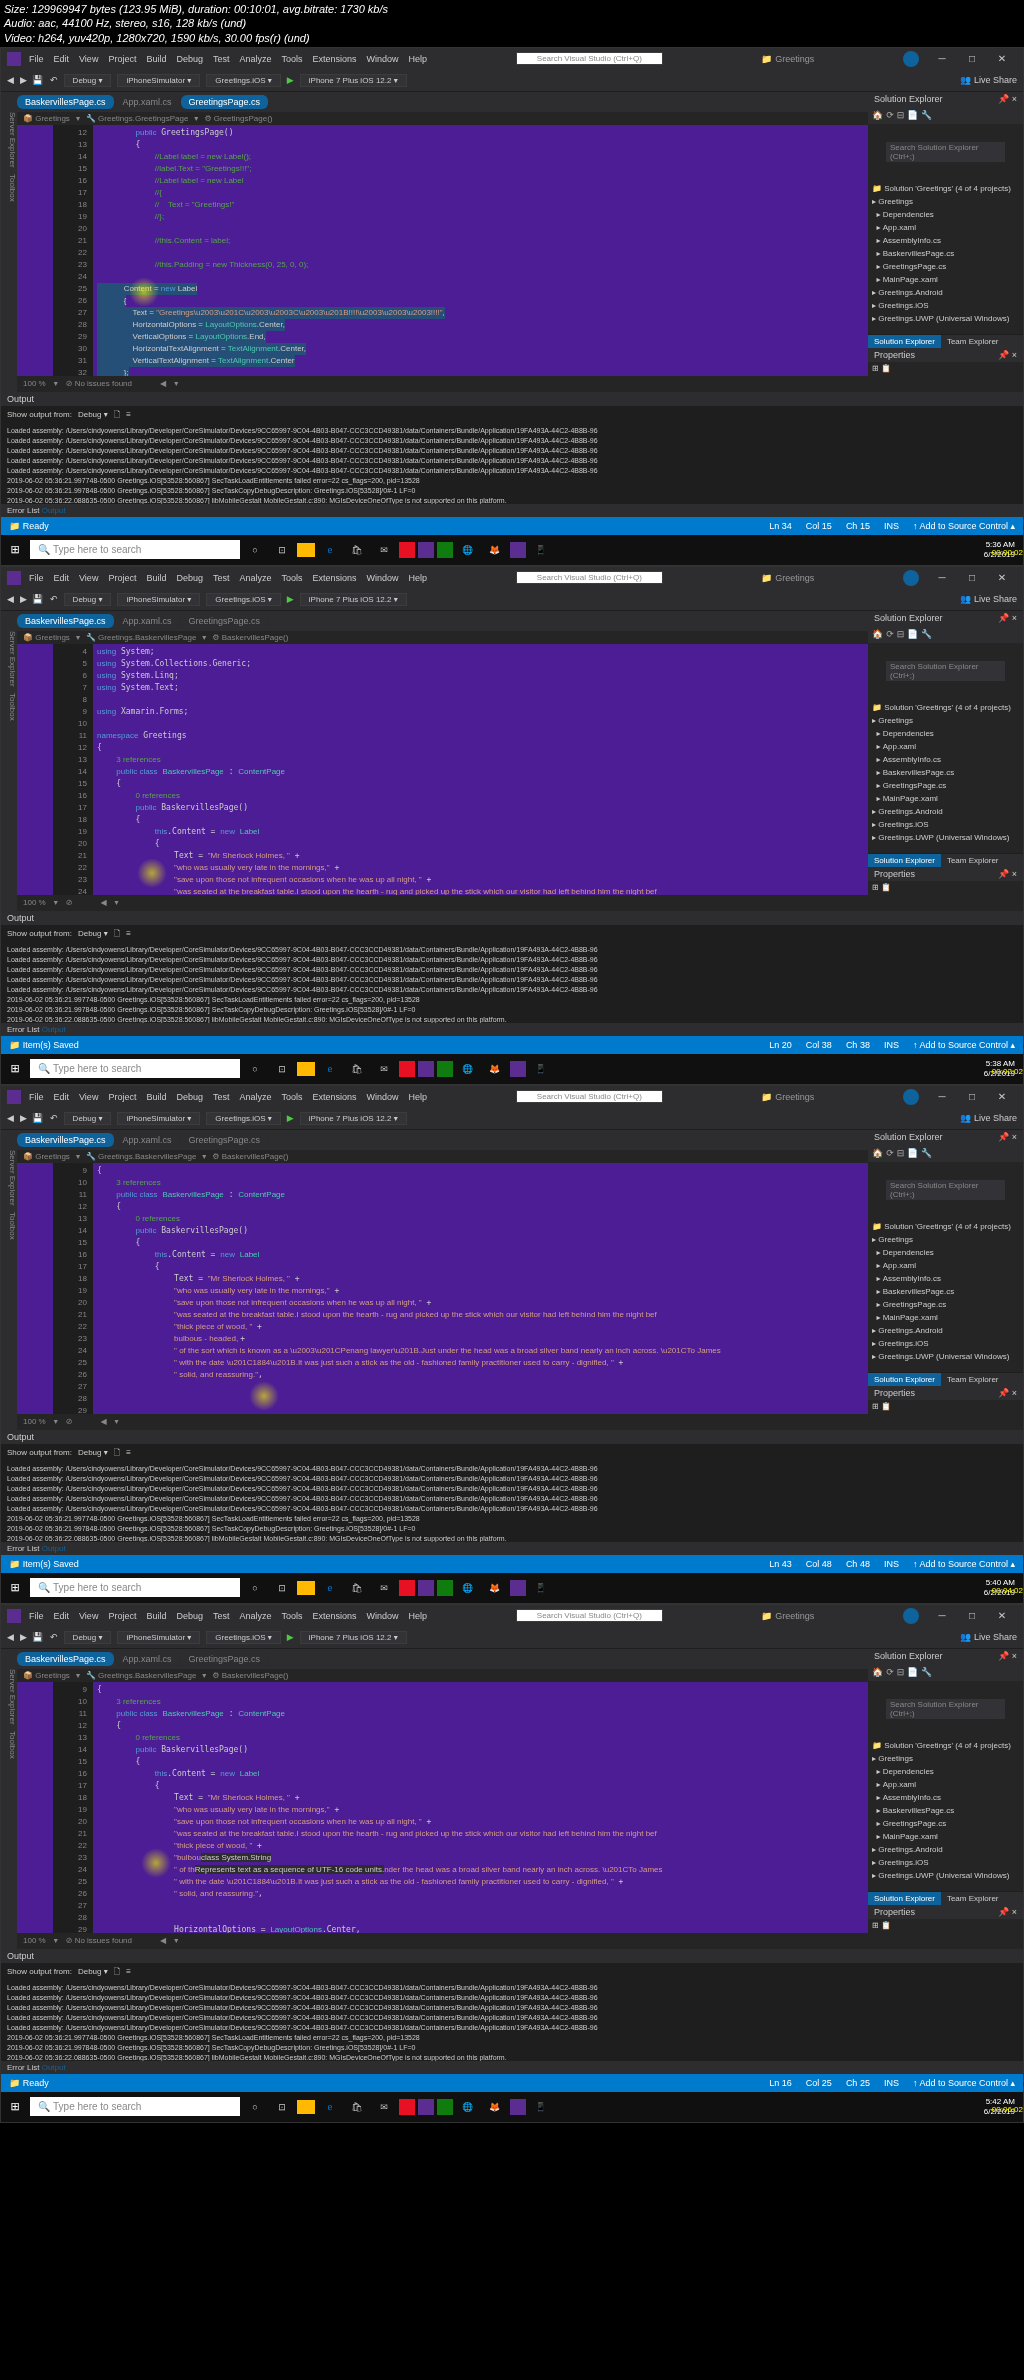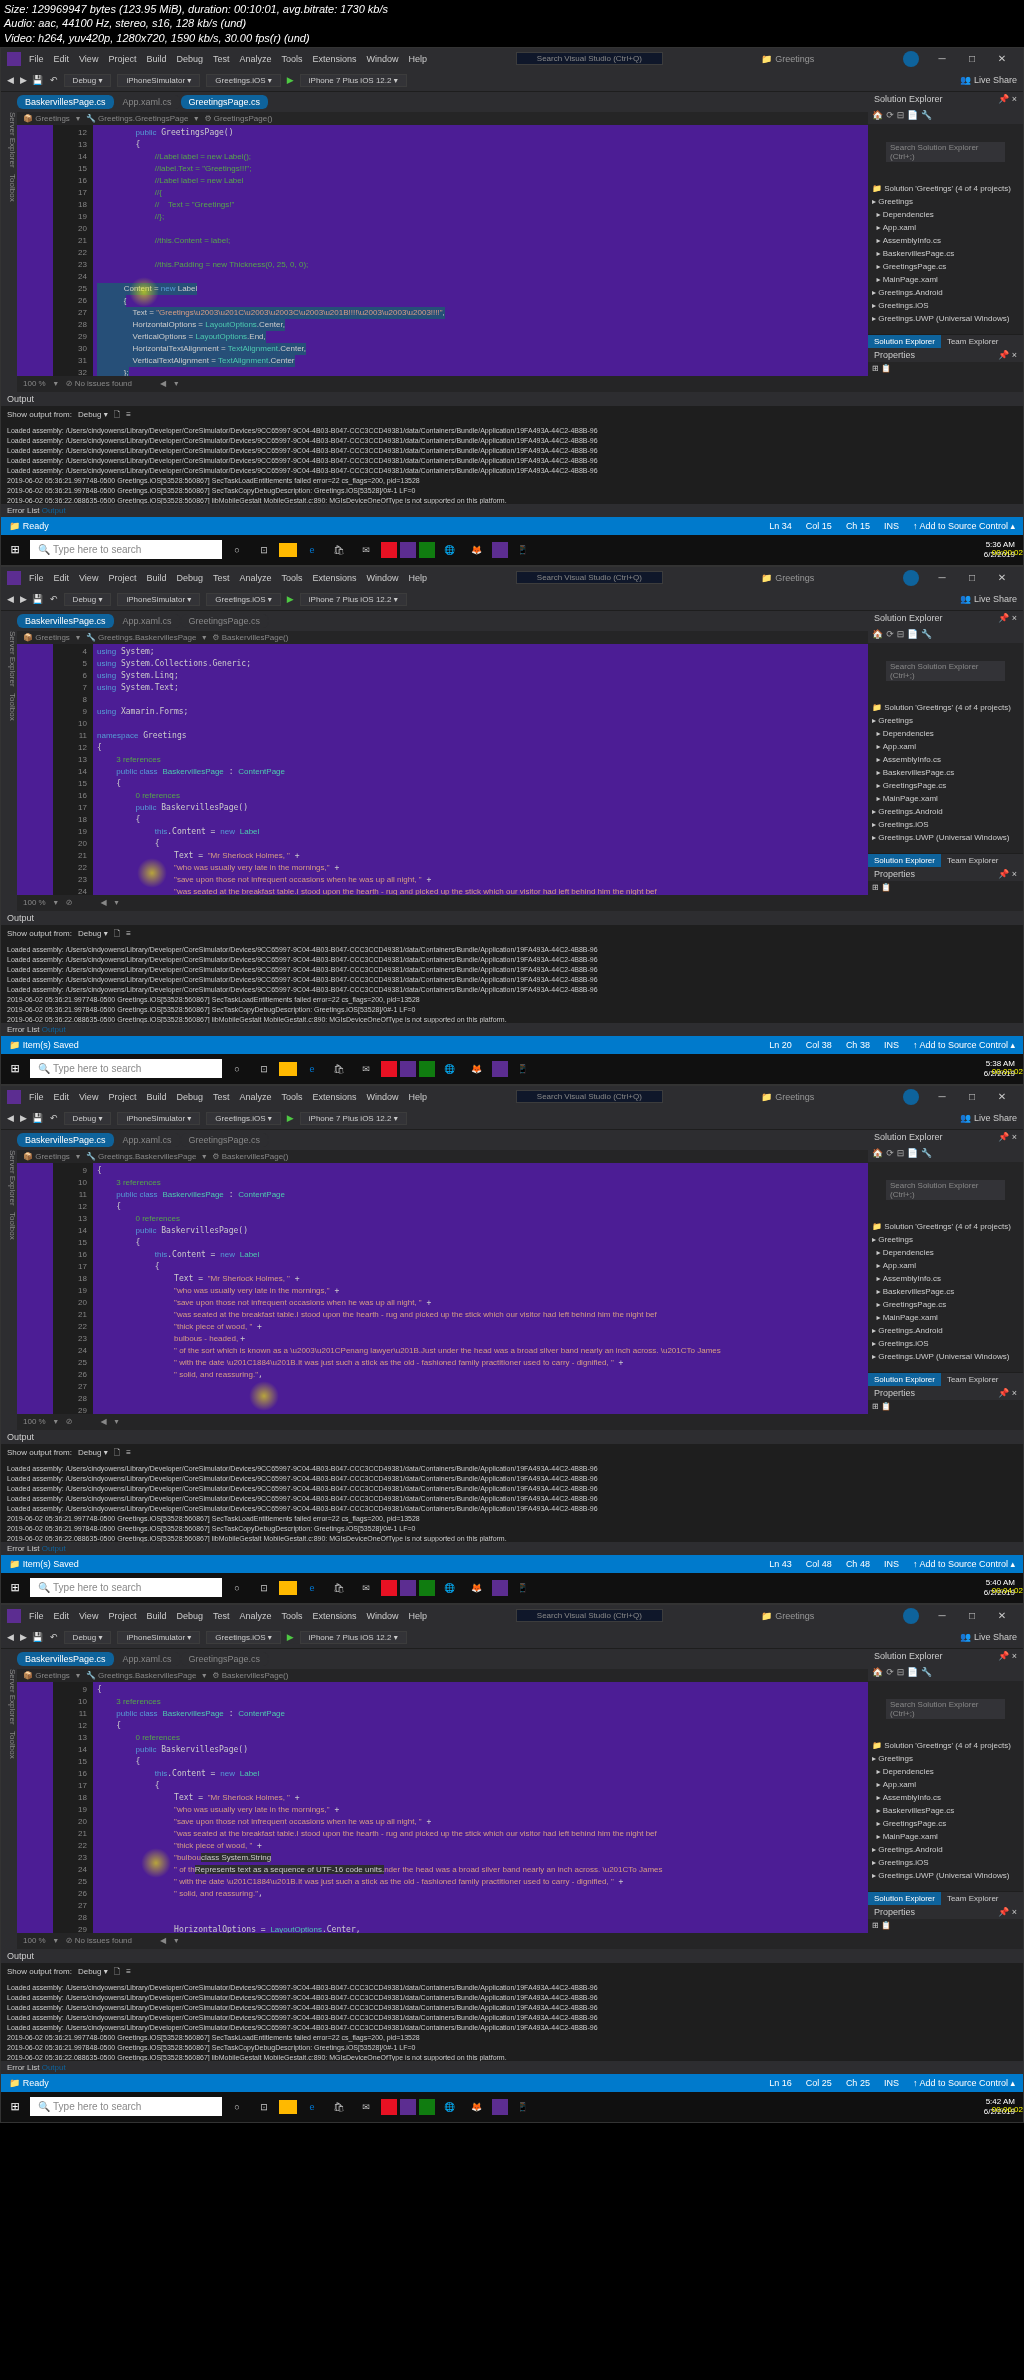--- a/index.html
+++ b/index.html
@@ -1,21 +1,21 @@
 <!DOCTYPE html>
 <html><head>
 <meta charset="utf-8">
 <style>
 * { margin: 0; padding: 0; box-sizing: border-box; font-family: 'Segoe UI', Tahoma, sans-serif; }
 body { background: #000; color: #ccc; font-size: 9px; width: 1024px; }
 .file-info { color: #fff; padding: 2px 4px; font-size: 11px; line-height: 1.3; font-style: italic; background: #000; }
 .vs-instance { border: 1px solid #333; margin-bottom: 0; }
 .titlebar { background: #2d2d30; height: 22px; display: flex; align-items: center; padding: 0 6px; font-size: 9px; }
 .titlebar .vs-logo { width: 14px; height: 14px; background: #5c2d91; margin-right: 8px; }
-.titlebar .search { background: #0f172a; border: 1px solid #3c3c3c; padding: 1px 20px; font-size: 8px; color: #888; margin: 0 auto; }
+.titlebar .search { background: #ffffff; border: 1px solid #3c3c3c; padding: 1px 20px; font-size: 8px; color: #888; margin: 0 auto; }
 .titlebar .title { margin-left: 10px; color: #999; }
 .titlebar .user-badge { width: 16px; height: 16px; background: #0e639c; border-radius: 50%; margin-left: auto; }
 .win-btns { display: flex; margin-left: 8px; }
 .win-btn { width: 30px; text-align: center; font-size: 10px; }
 .toolbar { background: #2d2d30; height: 22px; display: flex; align-items: center; padding: 0 6px; gap: 6px; font-size: 9px; border-bottom: 1px solid #1e1e1e; }
 .toolbar .combo { background: #333337; border: 1px solid #3c3c3c; padding: 1px 8px; font-size: 8px; }
 .toolbar .play { color: #4ec943; }
 .main-area { display: flex; height: 300px; }
 .left-tabs { width: 16px; background: #2d2d30; writing-mode: vertical-rl; font-size: 8px; color: #888; padding-top: 20px; }
 .editor-area { flex: 1; display: flex; flex-direction: column; background: #1e1e1e; }
@@ -42,21 +42,21 @@
 .sol-search { background: #333337; padding: 1px 4px; margin: 18px; font-size: 8px; color: #888; }
 .sol-tree { flex: 1; padding: 2px 4px; color: #ccc; line-height: 13px; }
 .sol-tree .item { white-space: nowrap; overflow: hidden; }
 .sol-tabs { background: #2d2d30; display: flex; font-size: 8px; border-top: 1px solid #1e1e1e; }
 .sol-tab { padding: 2px 6px; }
 .sol-tab.active { background: #0e639c; color: #fff; }
 .prop-panel { padding: 2px 4px; }
 .highlight-yellow { background: radial-gradient(circle, rgba(255,255,0,0.6) 0%, rgba(255,255,0,0) 70%); position: absolute; width: 30px; height: 30px; border-radius: 50%; pointer-events: none; }
 .taskbar { background: #101010; height: 30px; display: flex; align-items: center; padding: 0 2px; gap: 3px; }
 .taskbar .win-icon { width: 24px; height: 24px; display: flex; align-items: center; justify-content: center; color: #fff; font-size: 11px; }
-.taskbar .search-box { background: #fff; color: #888; padding: 4px 8px; width: 192px; font-size: 10px; display: flex; align-items: center; gap: 6px; }
+.taskbar .search-box { background: #fff; color: #888; padding: 4px 8px; width: 210px; font-size: 10px; display: flex; align-items: center; gap: 6px; }
 .taskbar .tb-icon { width: 24px; height: 24px; display: flex; align-items: center; justify-content: center; }
 .taskbar .right { margin-left: auto; color: #fff; font-size: 8px; text-align: right; padding-right: 6px; line-height: 10px; }
 .timestamp-overlay { position: absolute; right: 0; color: #ff0; font-size: 8px; font-weight: normal; }
 .sel-line { background: #264f78; display: inline-block; }
 .kw { color: #569cd6; }
 .cls { color: #4ec9b0; }
 .str { color: #d69d85; }
 .cmt { color: #57a64a; }
 .relative { position: relative; }
 </style>

